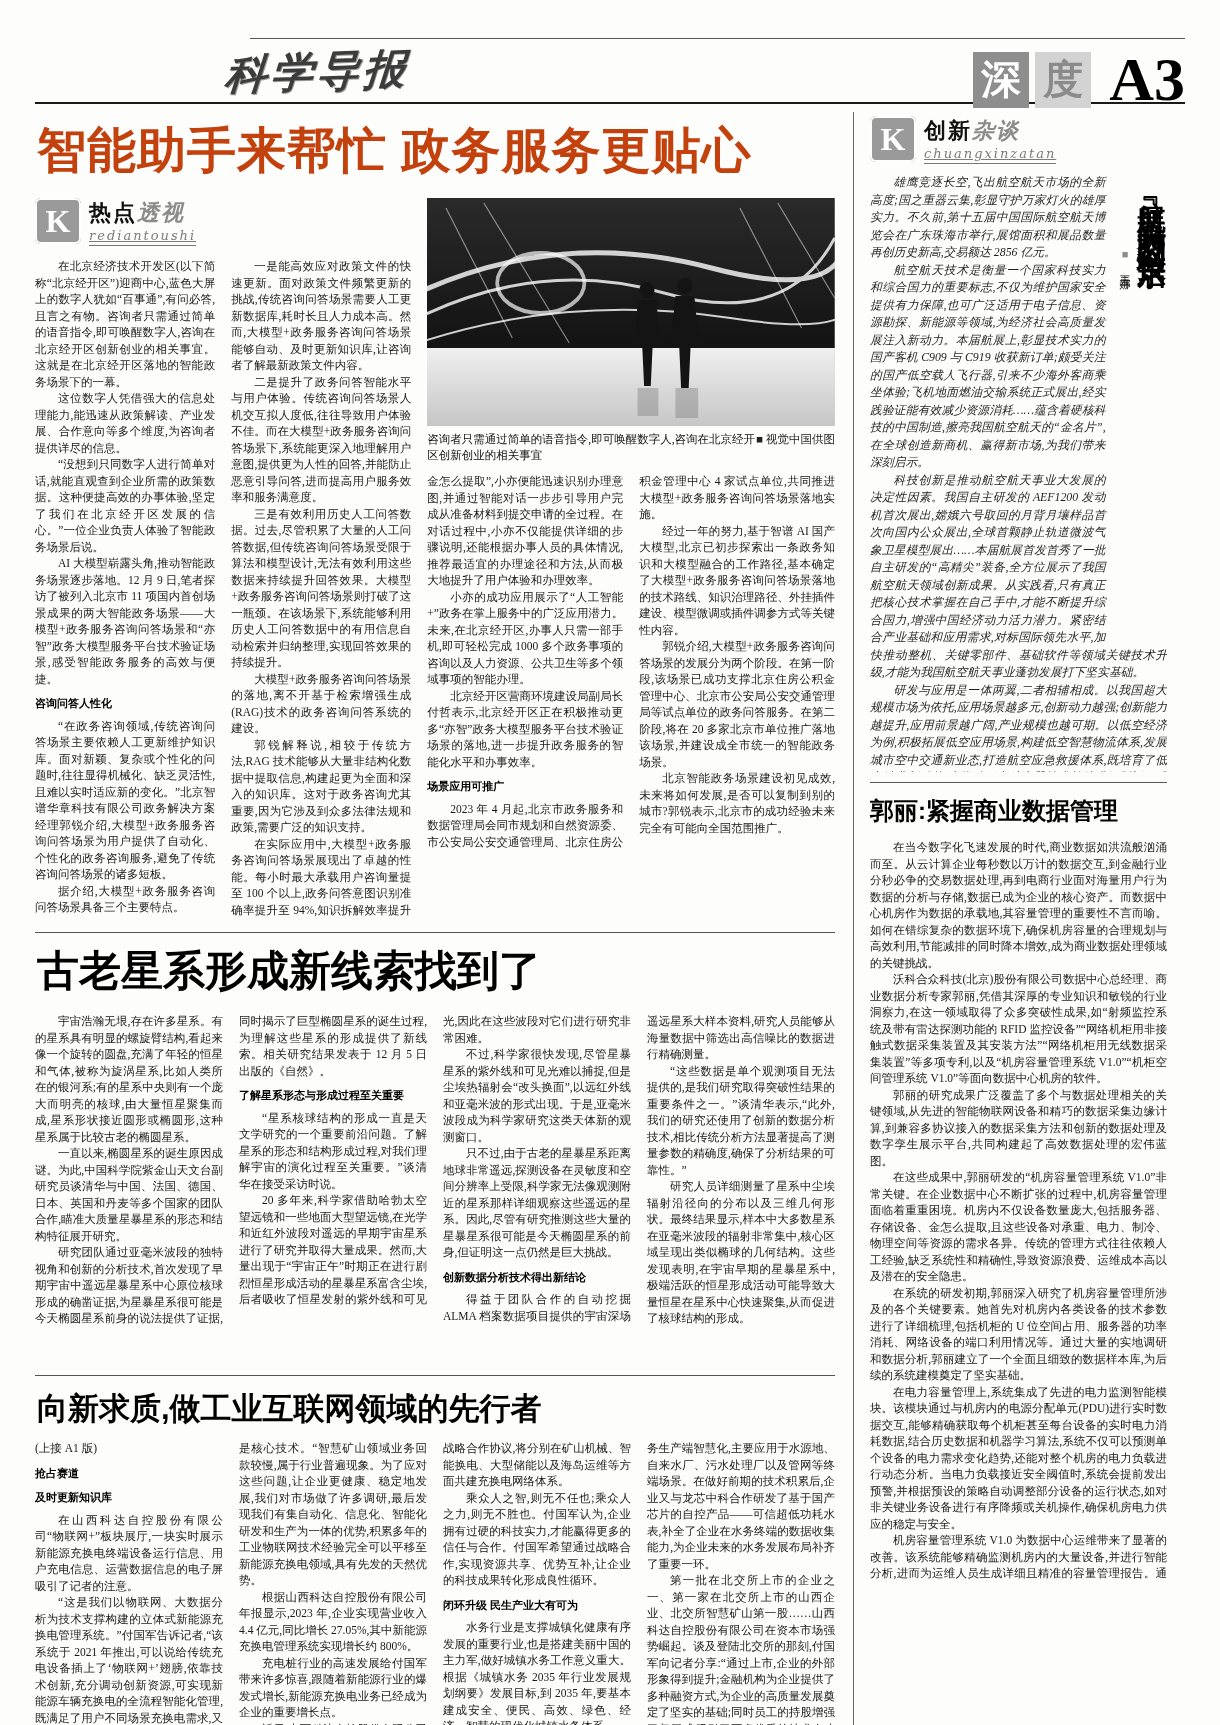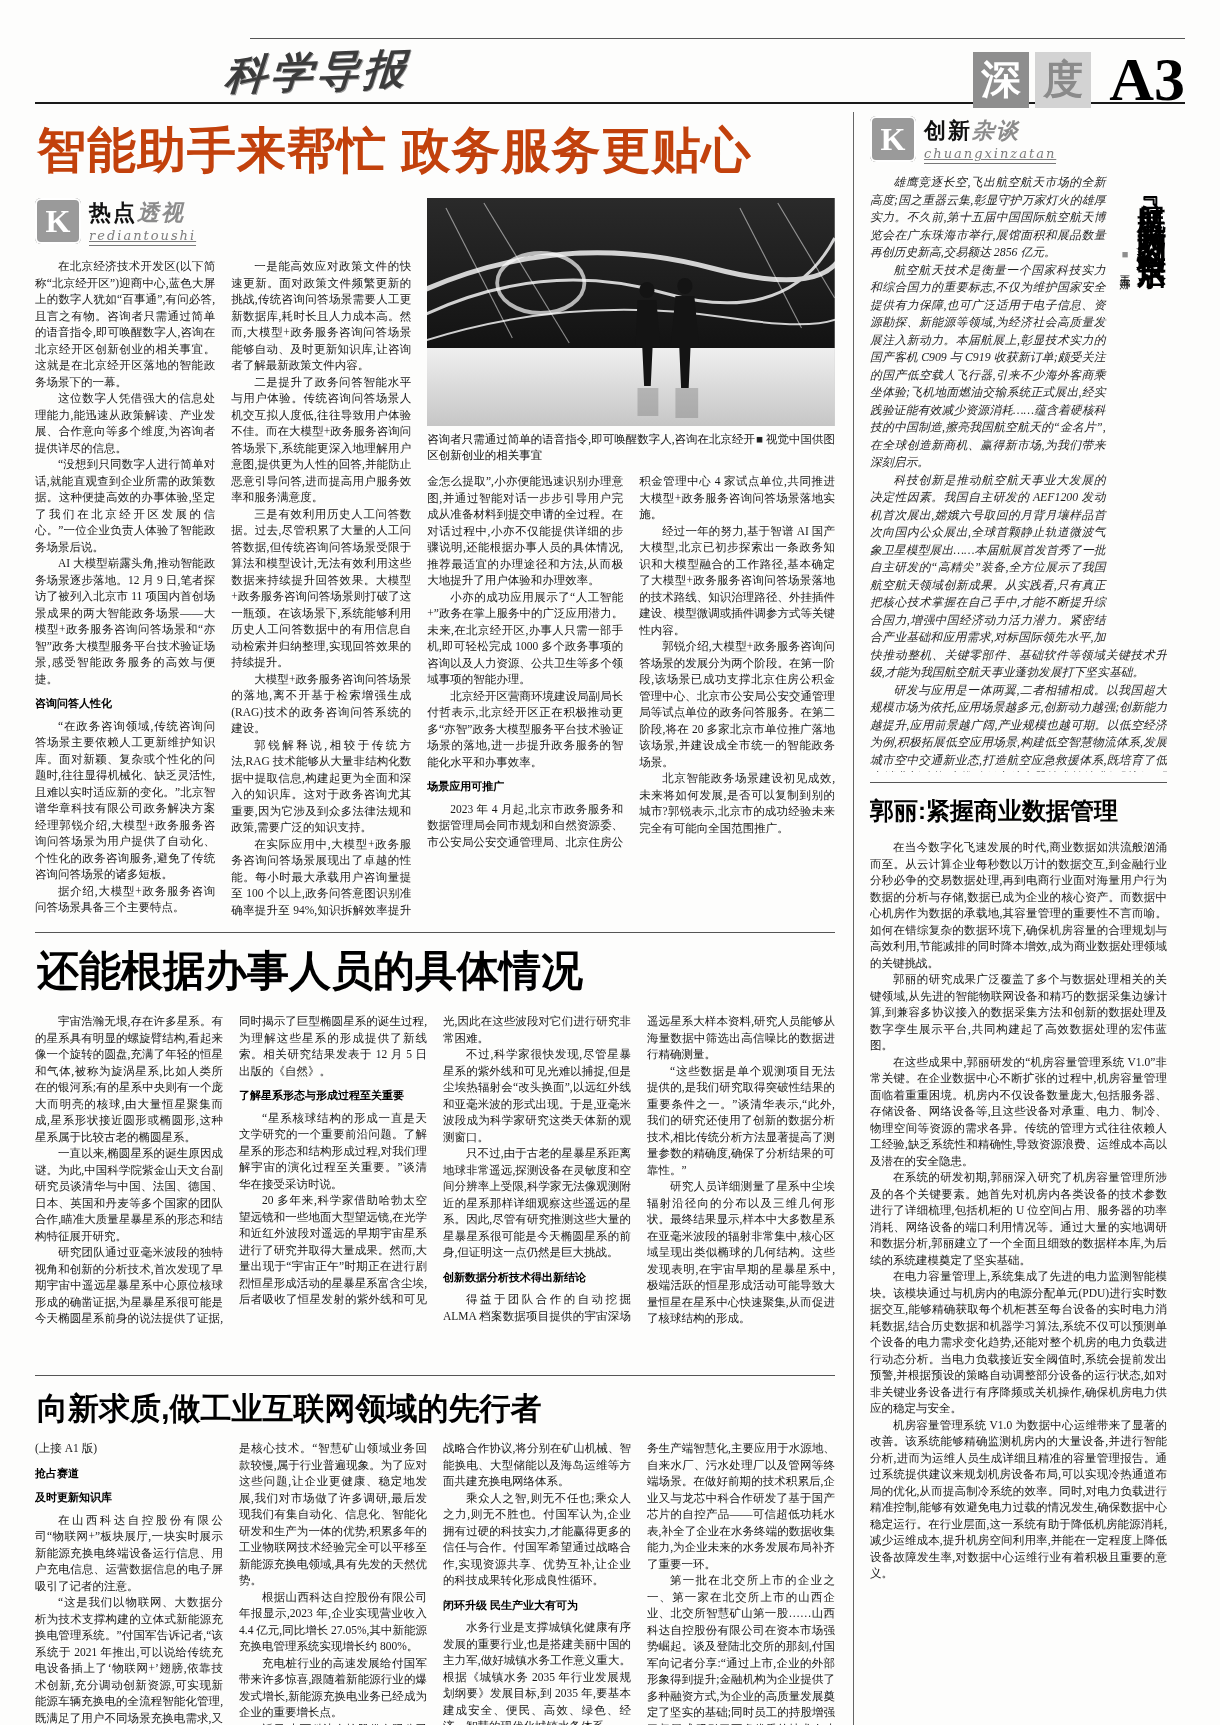--- a/index.html
+++ b/index.html
@@ -192,21 +192,21 @@
                 <p class="para">郭锐介绍,大模型+政务服务咨询问答场景的发展分为两个阶段。在第一阶段,该场景已成功支撑北京住房公积金管理中心、北京市公安局公安交通管理局等试点单位的政务问答服务。在第二阶段,将在 20 多家北京市单位推广落地该场景,并建设成全市统一的智能政务场景。</p>
                 <p class="para">北京智能政务场景建设初见成效,未来将如何发展,是否可以复制到别的城市?郭锐表示,北京市的成功经验未来完全有可能向全国范围推广。</p>
               </div>
           </div>
         </div>
       </article>
 
       <hr class="h-divider">
 
       <article class="star-body">
-        <h1 class="story-headline">还能根据办事人员的具体情况</h1>
+        <h1 class="story-headline">古老星系形成新线索找到了</h1>
         <div class="flow">
             <p class="para">宇宙浩瀚无垠,存在许多星系。有的星系具有明显的螺旋臂结构,看起来像一个旋转的圆盘,充满了年轻的恒星和气体,被称为旋涡星系,比如人类所在的银河系;有的星系中央则有一个庞大而明亮的核球,由大量恒星聚集而成,星系形状接近圆形或椭圆形,这种星系属于比较古老的椭圆星系。</p>
             <p class="para">一直以来,椭圆星系的诞生原因成谜。为此,中国科学院紫金山天文台副研究员谈清华与中国、法国、德国、日本、英国和丹麦等多个国家的团队合作,瞄准大质量星暴星系的形态和结构特征展开研究。</p>
             <p class="para">研究团队通过亚毫米波段的独特视角和创新的分析技术,首次发现了早期宇宙中遥远星暴星系中心原位核球形成的确凿证据,为星暴星系很可能是今天椭圆星系前身的说法提供了证据,同时揭示了巨型椭圆星系的诞生过程,为理解这些星系的形成提供了新线索。相关研究结果发表于 12 月 5 日出版的《自然》。</p>
             <h3 class="subhead">了解星系形态与形成过程至关重要</h3>
             <p class="para">“星系核球结构的形成一直是天文学研究的一个重要前沿问题。了解星系的形态和结构形成过程,对我们理解宇宙的演化过程至关重要。”谈清华在接受采访时说。</p>
             <p class="para">20 多年来,科学家借助哈勃太空望远镜和一些地面大型望远镜,在光学和近红外波段对遥远的早期宇宙星系进行了研究并取得大量成果。然而,大量出现于“宇宙正午”时期正在进行剧烈恒星形成活动的星暴星系富含尘埃,后者吸收了恒星发射的紫外线和可见光,因此在这些波段对它们进行研究非常困难。</p>
             <p class="para">不过,科学家很快发现,尽管星暴星系的紫外线和可见光难以捕捉,但是尘埃热辐射会“改头换面”,以远红外线和亚毫米波的形式出现。于是,亚毫米波段成为科学家研究这类天体新的观测窗口。</p>
             <p class="para">只不过,由于古老的星暴星系距离地球非常遥远,探测设备在灵敏度和空间分辨率上受限,科学家无法像观测附近的星系那样详细观察这些遥远的星系。因此,尽管有研究推测这些大量的星暴星系很可能是今天椭圆星系的前身,但证明这一点仍然是巨大挑战。</p>
             <h3 class="subhead">创新数据分析技术得出新结论</h3>
@@ -266,22 +266,23 @@
       </article>
 
       <hr class="h-divider">
 
       <article>
         <h2 class="gl-headline">
           <span>郭丽:紧握商业数据管理</span>
         </h2>
         <div class="flow gl-body">
             <p class="para">在当今数字化飞速发展的时代,商业数据如洪流般汹涌而至。从云计算企业每秒数以万计的数据交互,到金融行业分秒必争的交易数据处理,再到电商行业面对海量用户行为数据的分析与存储,数据已成为企业的核心资产。而数据中心机房作为数据的承载地,其容量管理的重要性不言而喻。如何在错综复杂的数据环境下,确保机房容量的合理规划与高效利用,节能减排的同时降本增效,成为商业数据处理领域的关键挑战。</p>
+            <p class="para">沃科合众科技(北京)股份有限公司数据中心总经理、商业数据分析专家郭丽,凭借其深厚的专业知识和敏锐的行业洞察力,在这一领域取得了众多突破性成果,如“射频监控系统及带有雷达探测功能的 RFID 监控设备”“网络机柜用非接触式数据采集装置及其安装方法”“网络机柜用无线数据采集装置”等多项专利,以及“机房容量管理系统 V1.0”“机柜空间管理系统 V1.0”等面向数据中心机房的软件。</p>
             <p class="para">郭丽的研究成果广泛覆盖了多个与数据处理相关的关键领域,从先进的智能物联网设备和精巧的数据采集边缘计算,到兼容多协议接入的数据采集方法和创新的数据处理及数字孪生展示平台,共同构建起了高效数据处理的宏伟蓝图。</p>
-            <p class="para">在这些成果中,郭丽研发的“机房容量管理系统 V1.0”非常关键。在企业数据中心不断扩张的过程中,机房容量管理面临着重重困境。机房内不仅设备数量庞大,包括服务器、存储设备、网络设备等,且这些设备对承重、电力、制冷、物理空间等资源的需求各异。传统的管理方式往往依赖人工经验,缺乏系统性和精确性,导致资源浪费、运维成本高以及潜在的安全隐患。</p>
+            <p class="para">在这些成果中,郭丽研发的“机房容量管理系统 V1.0”非常关键。在企业数据中心不断扩张的过程中,机房容量管理面临着重重困境。机房内不仅设备数量庞大,包括服务器、存储设备、金怎么提取,且这些设备对承重、电力、制冷、物理空间等资源的需求各异。传统的管理方式往往依赖人工经验,缺乏系统性和精确性,导致资源浪费、运维成本高以及潜在的安全隐患。</p>
             <p class="para">在系统的研发初期,郭丽深入研究了机房容量管理所涉及的各个关键要素。她首先对机房内各类设备的技术参数进行了详细梳理,包括机柜的 U 位空间占用、服务器的功率消耗、网络设备的端口利用情况等。通过大量的实地调研和数据分析,郭丽建立了一个全面且细致的数据样本库,为后续的系统建模奠定了坚实基础。</p>
             <p class="para">在电力容量管理上,系统集成了先进的电力监测智能模块。该模块通过与机房内的电源分配单元(PDU)进行实时数据交互,能够精确获取每个机柜甚至每台设备的实时电力消耗数据,结合历史数据和机器学习算法,系统不仅可以预测单个设备的电力需求变化趋势,还能对整个机房的电力负载进行动态分析。当电力负载接近安全阈值时,系统会提前发出预警,并根据预设的策略自动调整部分设备的运行状态,如对非关键业务设备进行有序降频或关机操作,确保机房电力供应的稳定与安全。</p>
             <p class="para">机房容量管理系统 V1.0 为数据中心运维带来了显著的改善。该系统能够精确监测机房内的大量设备,并进行智能分析,进而为运维人员生成详细且精准的容量管理报告。通过系统提供建议来规划机房设备布局,可以实现冷热通道布局的优化,从而提高制冷系统的效率。同时,对电力负载进行精准控制,能够有效避免电力过载的情况发生,确保数据中心稳定运行。在行业层面,这一系统有助于降低机房能源消耗,减少运维成本,提升机房空间利用率,并能在一定程度上降低设备故障发生率,对数据中心运维行业有着积极且重要的意义。</p>
           </div>
       </article>
     </div>
   </div>
 </div>
 
 </body></html>

